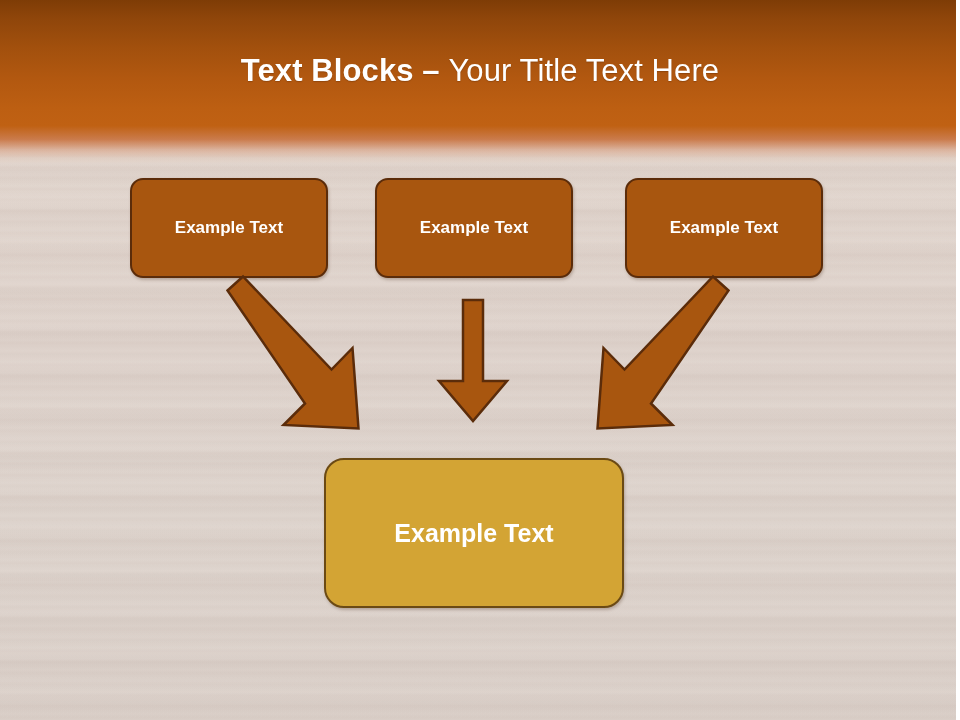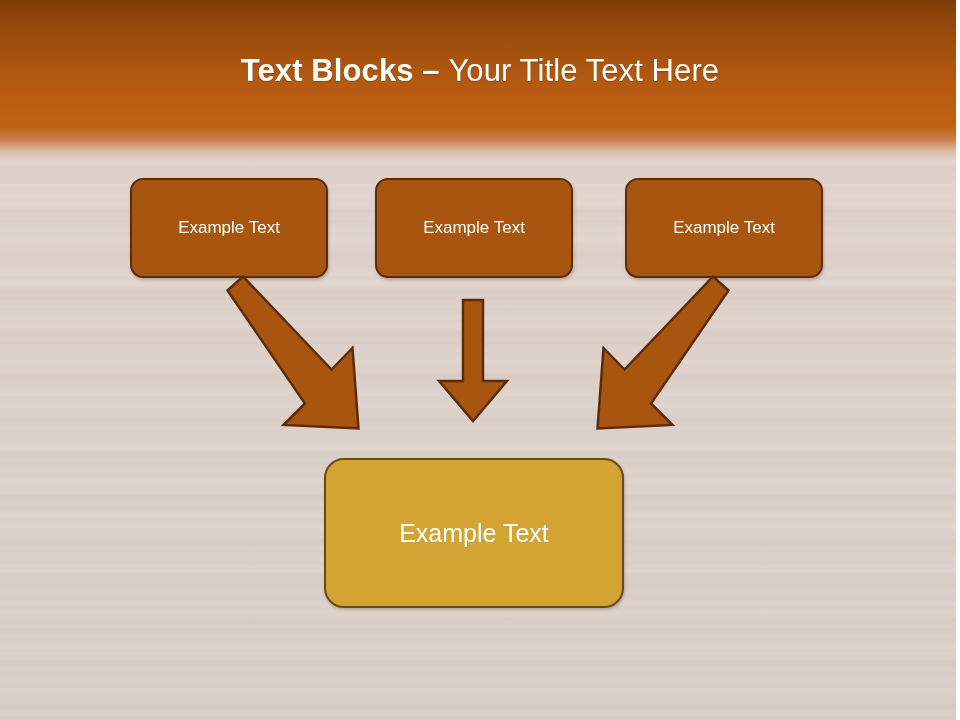--- a/index.html
+++ b/index.html
@@ -88,20 +88,21 @@
     position: absolute;
     box-sizing: border-box;
     display: flex;
     align-items: center;
     justify-content: center;
     text-align: center;
     color: #ffffff;
     border-radius: 14px;
     border: 2px solid #5b2c0a;
     box-shadow: 1px 2px 3px rgba(90,60,40,0.30);
+    font-weight: bold;
   }
   .box-top {
     background: #a8560f;
     font-size: 17px;
     border-radius: 13px;
   }
   #box-1 { left: 130px; top: 178px; width: 198px; height: 100px; }
   #box-2 { left: 375px; top: 178px; width: 198px; height: 100px; }
   #box-3 { left: 625px; top: 178px; width: 198px; height: 100px; }
 

